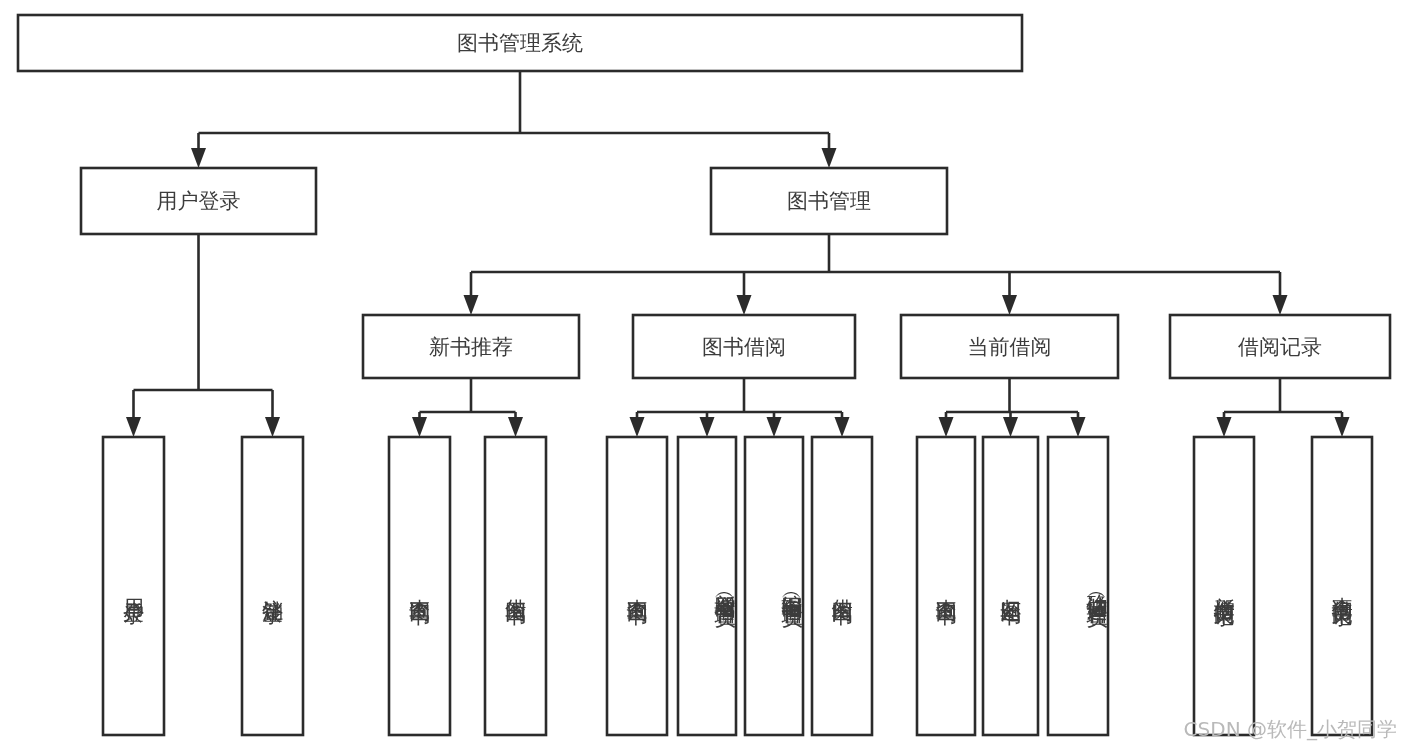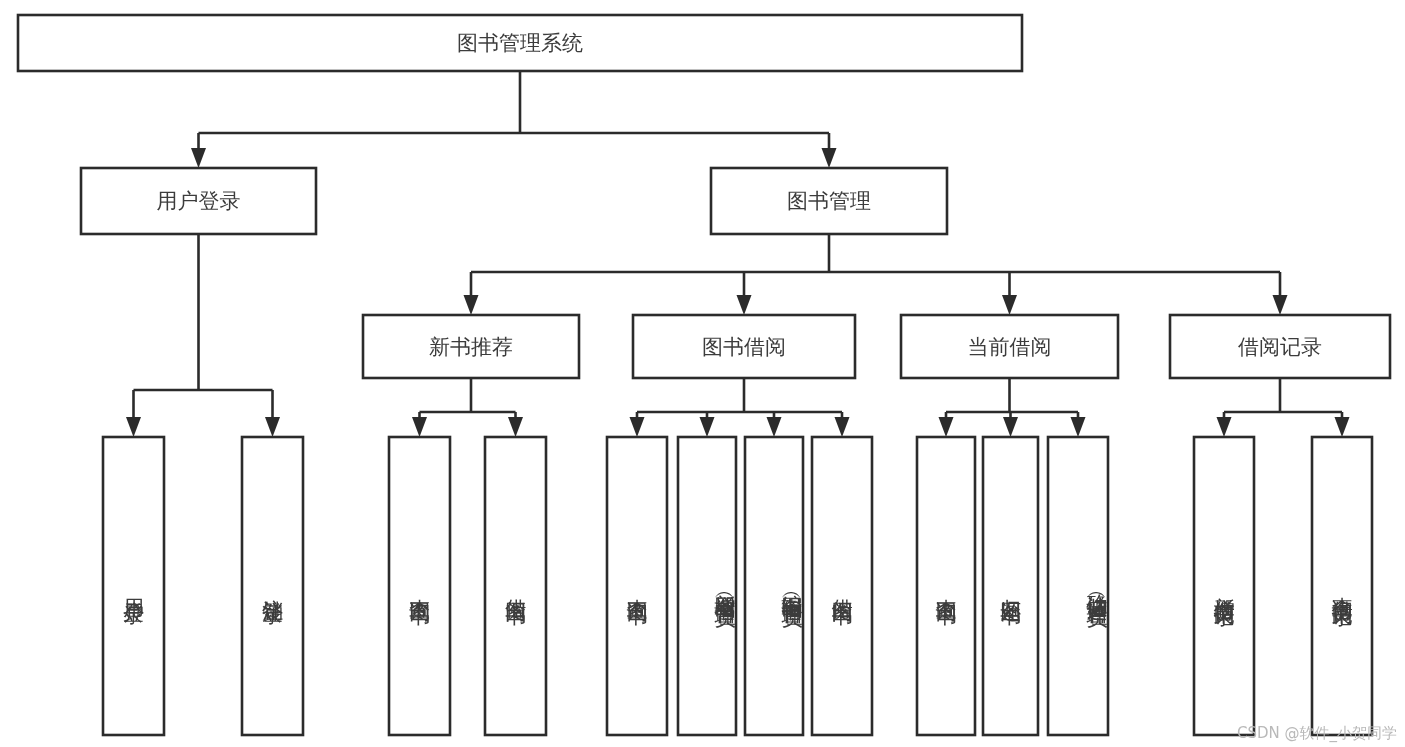--- a/index.html
+++ b/index.html
@@ -58,21 +58,21 @@
     color: #3c3c3c;
     letter-spacing: 2px;
     white-space: nowrap;
     pointer-events: none;
   }
   .watermark {
     position: absolute;
     right: 8px;
     bottom: 4px;
     font-family: "DejaVu Sans", "Liberation Sans", sans-serif;
-    font-size: 15px;
+    font-size: 20px;
     color: #b9b9b9;
     white-space: nowrap;
     pointer-events: none;
     margin-left: 12px;
   }
 </style>
 </head>
 <body>
 
 <div id="diagram-root">

